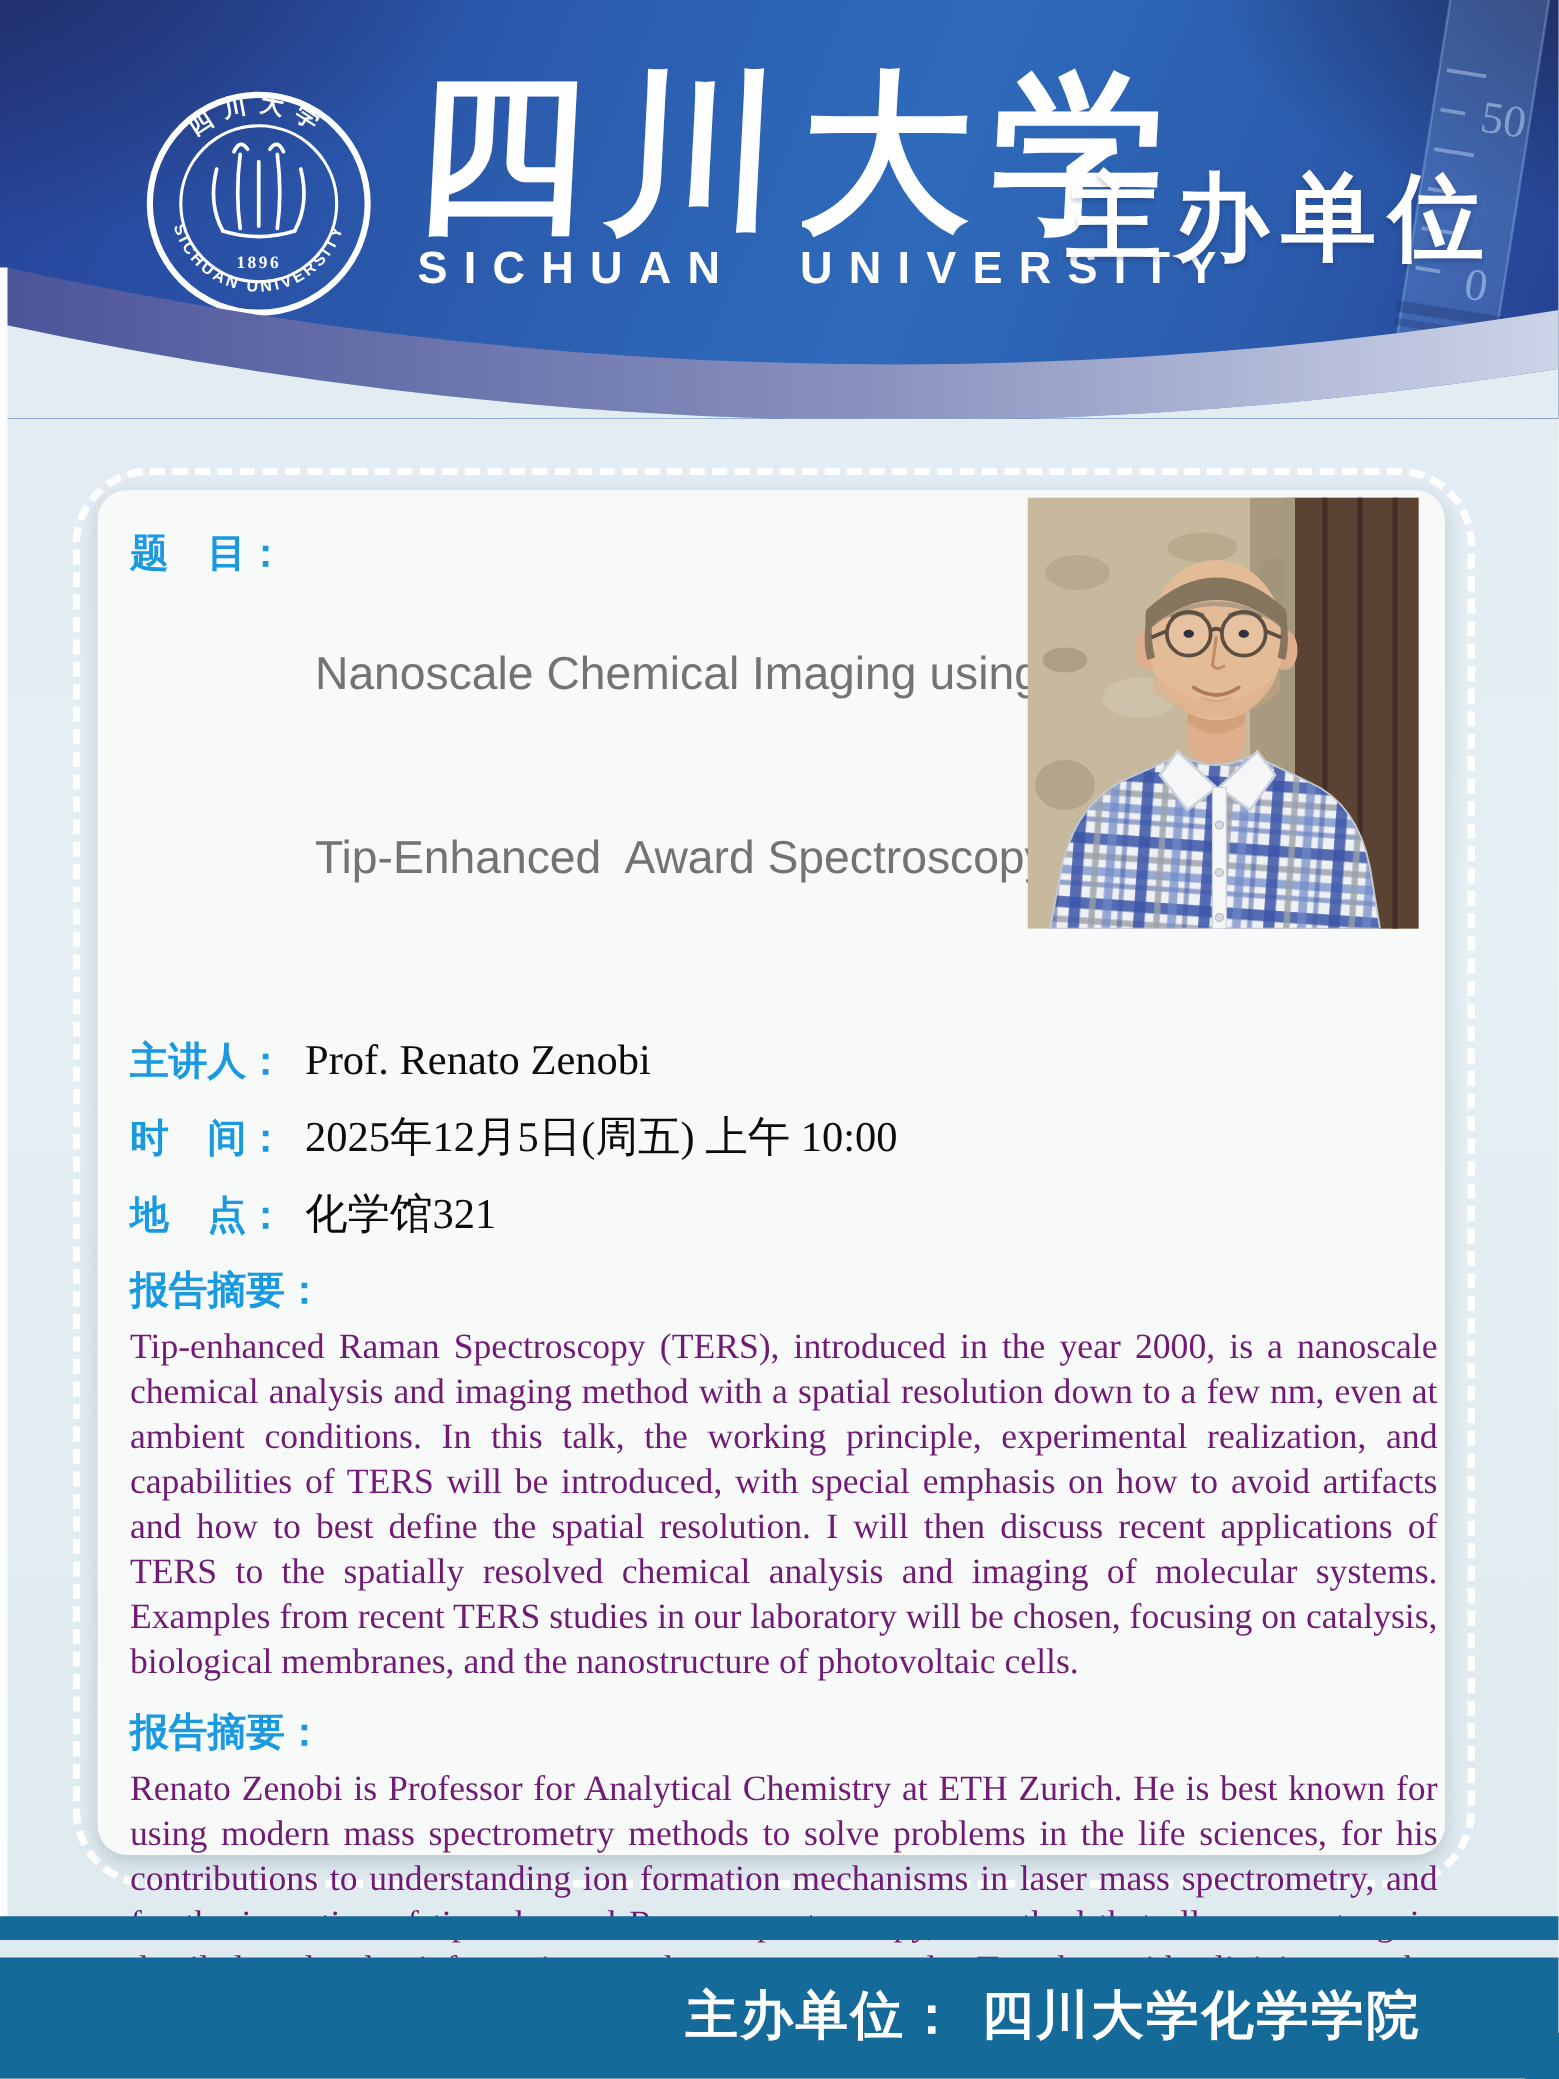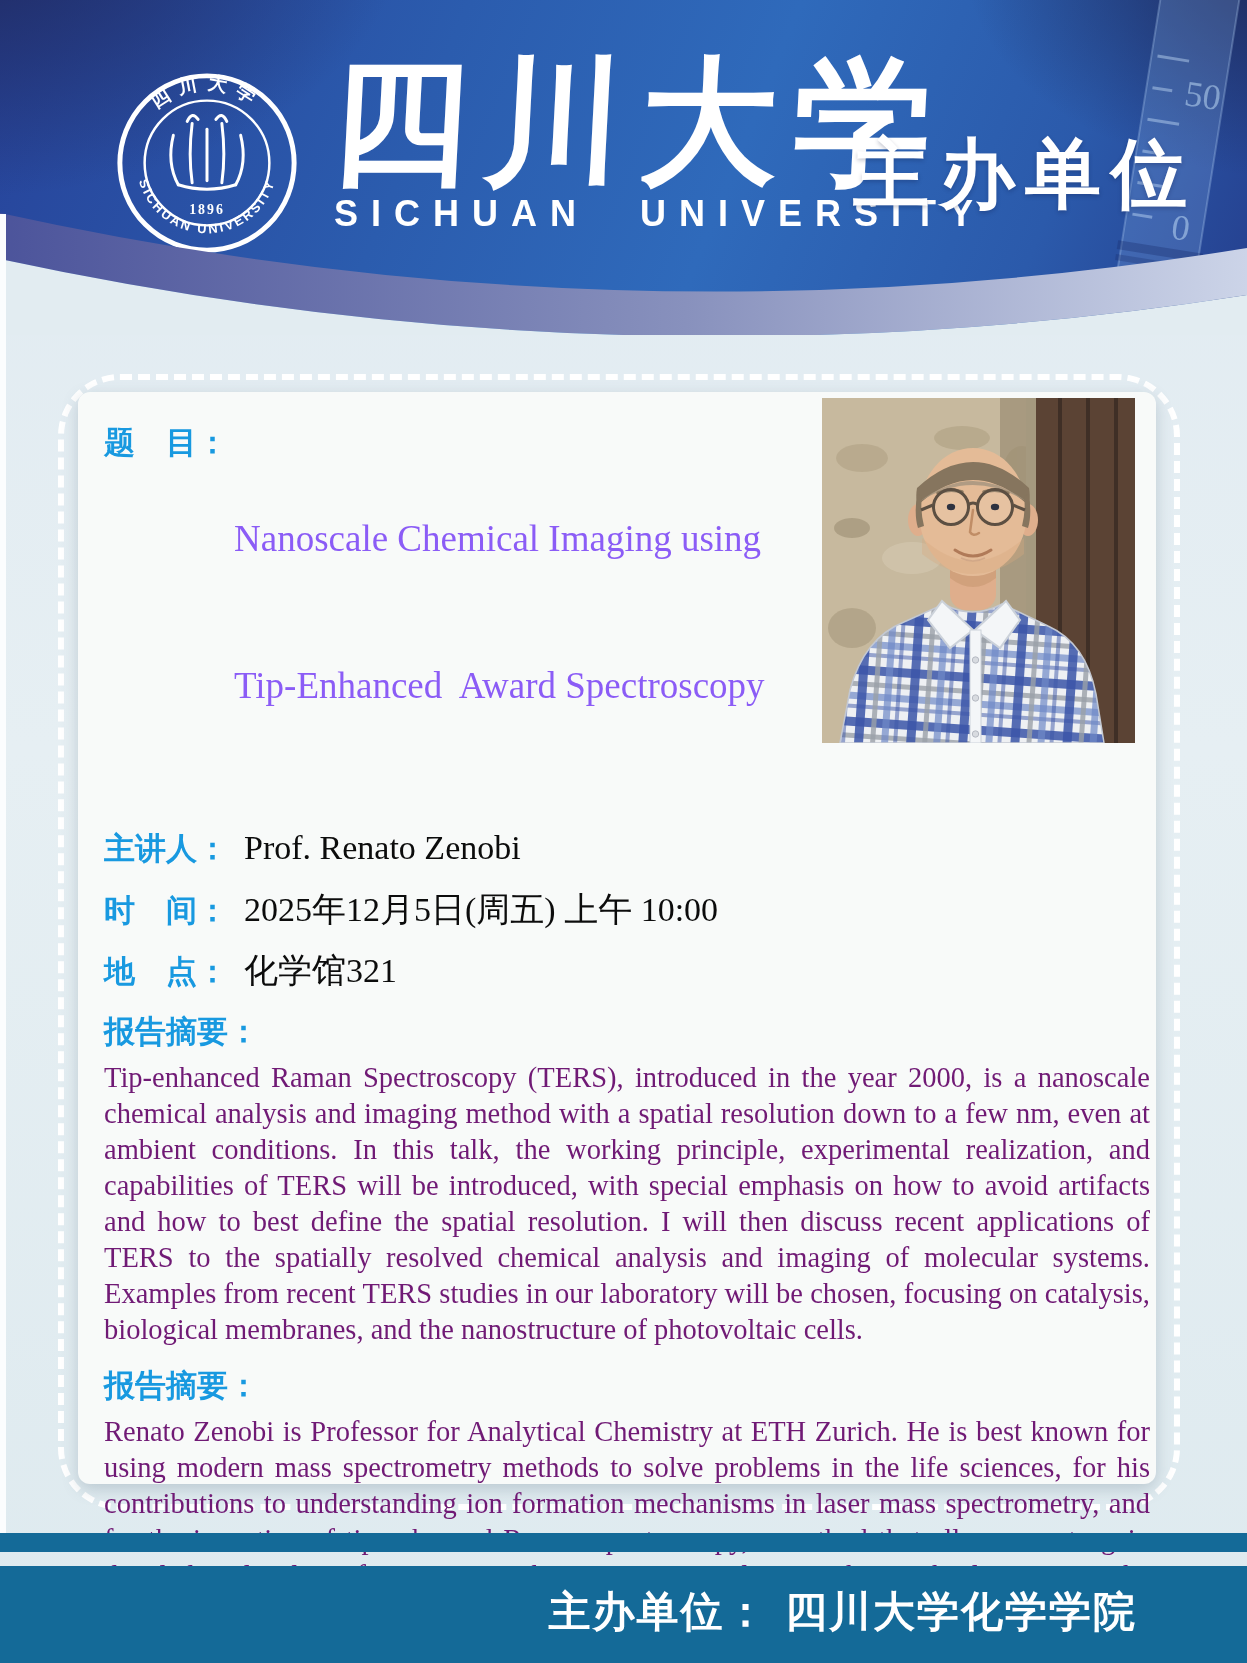--- a/index.html
+++ b/index.html
@@ -35,33 +35,33 @@
     font-size:76px;letter-spacing:10px;white-space:nowrap;text-shadow:0 2px 4px rgba(10,20,60,.25);
   }
   .cylinder{position:absolute;left:0;top:0;width:1247px;height:335px;}
   
   .card-frame{
     position:absolute;left:58px;top:374px;width:1110px;height:1124px;
     border:6px dashed #ffffff;border-radius:62px;
   }
   .card{
     position:absolute;left:78px;top:392px;width:1078px;height:1092px;
-    background:#f8faf9;border-radius:12px;
+    background:#f8faf9;border-radius:24px;
     box-shadow:0 5px 16px rgba(100,120,135,.30);
     box-sizing:border-box;padding:16px 16px 0 26px;
   }
   .label{
     color:#1899e0;font-family:"DejaVu Sans",sans-serif;font-weight:700;
     font-size:31px;white-space:pre;flex:0 0 auto;
   }
   .row{display:flex;align-items:baseline;}
   .row-title{margin-top:8px;width:740px;}
   .title-lines{
-    font-family:Liberation Serif, serif;color:#8b5cf6;
-    font-size:37px;line-height:49px;margin-left:6px;white-space:pre-wrap;
+    font-family:Liberation Sans, sans-serif;color:#737373;
+    font-size:37px;line-height:49px;margin-left:24px;white-space:pre-wrap;
   }
   .row-speaker{margin-top:20px;}
   .row-time{margin-top:17px;}
   .row-venue{margin-top:15px;}
   .value{
     font-family:"Liberation Serif","DejaVu Serif",serif;color:#0c0c0c;
     font-size:34px;margin-left:16px;
   }
   .section-label{display:block;margin-top:17px;font-size:31px;}
   .para{

